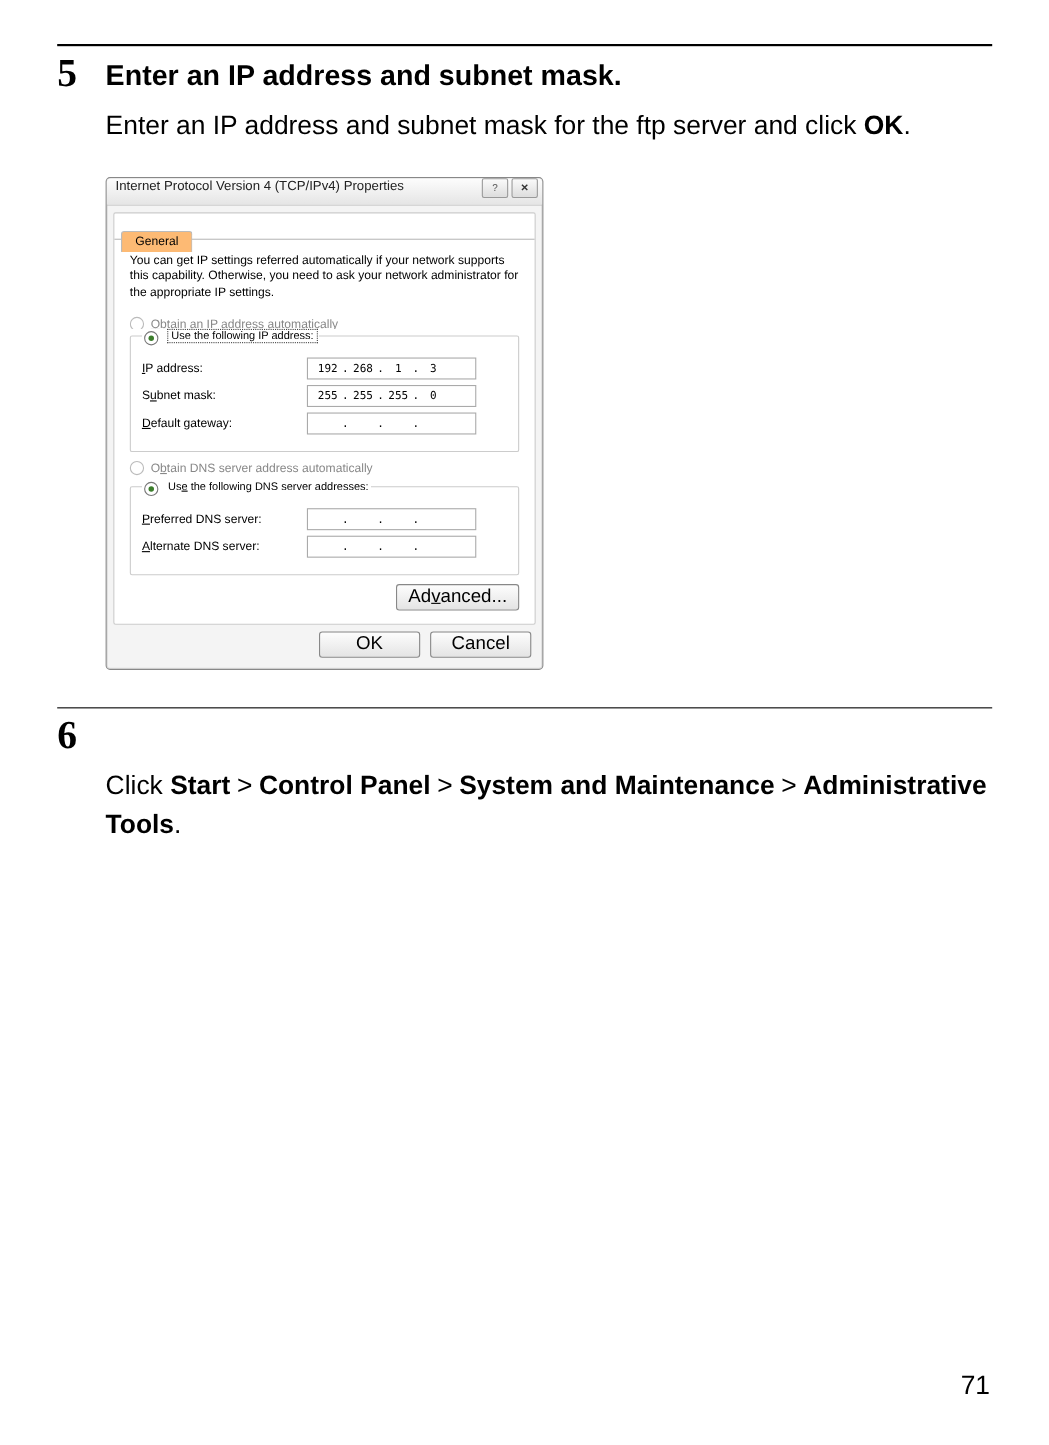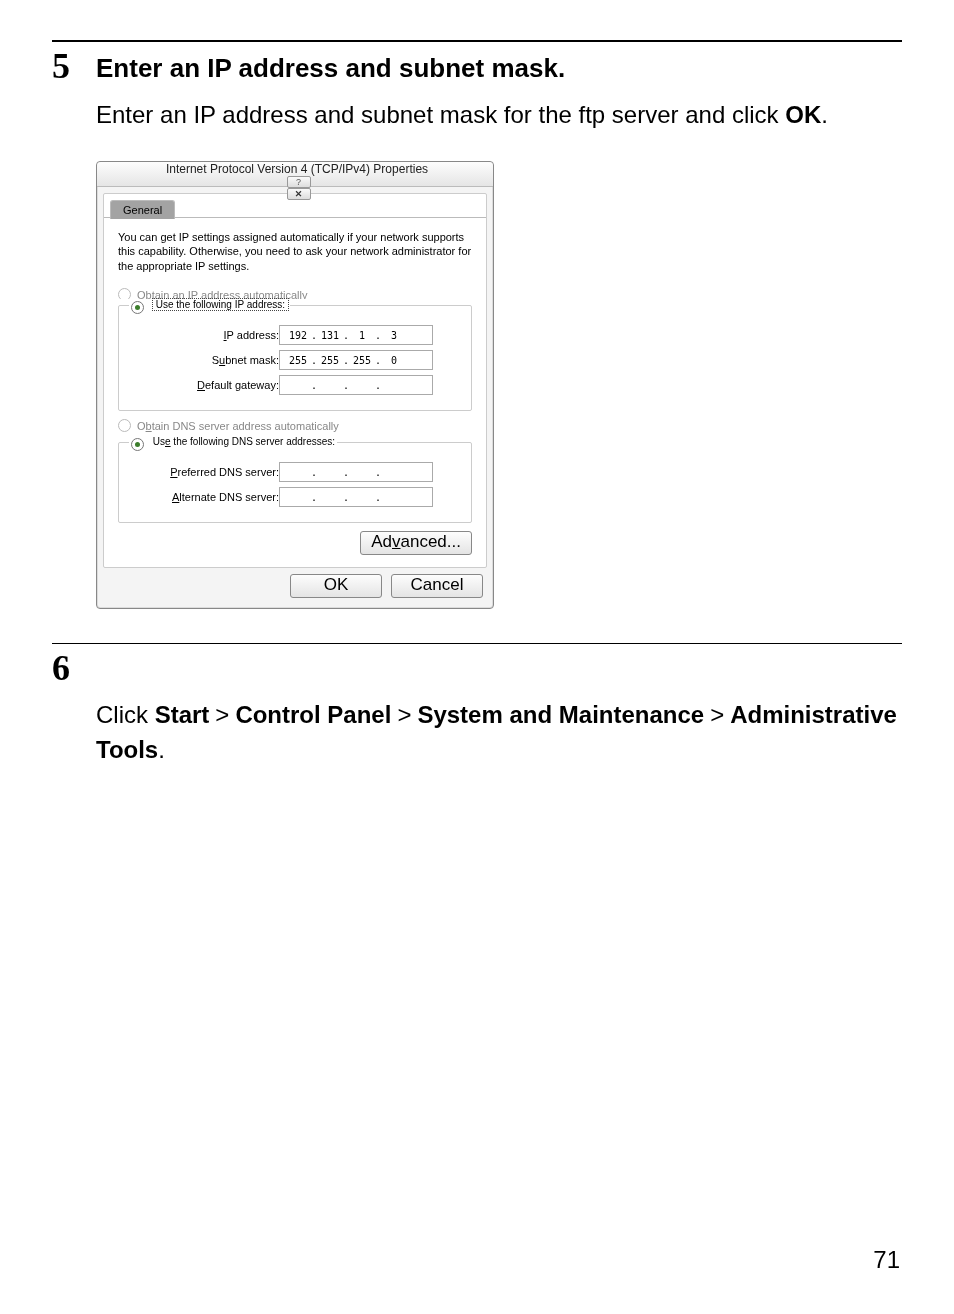--- a/index.html
+++ b/index.html
@@ -8,41 +8,41 @@
   hr.rule-thin{border:none;border-top:1px solid #000;margin:0 0 6px 0;}
   .step{display:flex;align-items:flex-start;margin-bottom:8px;}
   .step-num{font-family:Georgia,"Times New Roman",serif;font-weight:700;font-size:36px;line-height:1;width:44px;flex:0 0 44px;}
   .step-title{font-weight:700;font-size:26px;line-height:1.3;padding-top:4px;}
   .step-body{margin-left:44px;font-size:24px;line-height:1.45;margin-top:12px;margin-bottom:28px;}
   .step-body .b{font-weight:700;}
   .gt{margin:0 6px;}
   .pagenum{position:absolute;right:54px;bottom:40px;font-size:24px;}
   
   .dialog{width:396px;margin-left:44px;margin-bottom:34px;border:1px solid #888;background:#f4f4f4;font-family:"Segoe UI",Tahoma,sans-serif;font-size:11px;border-radius:4px;box-shadow:0 0 0 1px #dcdcdc inset;}
-  .dlg-title{display:flex;align-items:center;height:24px;padding:0 4px 0 8px;background:linear-gradient(#fdfdfd,#e5e5e5);border-bottom:1px solid #bbb;border-radius:4px 4px 0 0;flex-direction:column;}
+  .dlg-title{display:flex;align-items:flex-start;height:24px;padding:0 4px 0 8px;background:linear-gradient(#fdfdfd,#e5e5e5);border-bottom:1px solid #bbb;border-radius:4px 4px 0 0;}
   .dlg-title-text{flex:1;color:#222;font-size:12px;}
   .winbtn{width:22px;height:16px;border:1px solid #999;border-radius:2px;margin-left:3px;background:linear-gradient(#fafafa,#ddd);font-size:9px;display:flex;align-items:center;justify-content:center;color:#555;}
   .winbtn.close{color:#333;font-weight:700;}
   .dlg-body{background:#fff;margin:6px;border:1px solid #ccc;border-radius:2px;padding:0;}
-  .tab{display:inline-block;background:#a3a3a3;border:1px solid #bbb;border-bottom:none;padding:3px 12px;margin-left:6px;position:relative;top:2px;border-radius:3px 3px 0 0;font-size:11px;}
+  .tab{display:inline-block;background:#fdba74;border:1px solid #bbb;border-bottom:none;padding:3px 12px;margin-left:6px;position:relative;top:12px;border-radius:3px 3px 0 0;font-size:11px;}
   .tab-strip{border-bottom:1px solid #bbb;padding-top:4px;}
   .tab-content{padding:12px 14px 12px 14px;}
   .explain{font-size:11px;line-height:1.35;margin-bottom:10px;color:#000;}
   .radio-row{display:flex;align-items:center;margin:4px 0;font-size:11px;}
   .radio{width:11px;height:11px;border:1px solid #777;border-radius:50%;margin-right:6px;display:inline-flex;align-items:center;justify-content:center;background:#fff;}
   .radio.disabled{border-color:#bbb;}
   .radio .dot{width:5px;height:5px;border-radius:50%;background:#3b7d2b;}
   .radio-row.disabled{color:#888;}
   .underline-first::first-letter{text-decoration:underline;}
   fieldset.group{border:1px solid #ccc;border-radius:2px;margin:0 0 8px 0;padding:8px 10px 10px 10px;}
   fieldset.group legend{font-size:10px;padding:0 2px;}
   fieldset.group legend .radio{position:relative;top:2px;}
   .focus-legend{outline:1px dotted #444;padding:0 3px;}
   .field-row{display:flex;align-items:center;margin:5px 0;}
-  .field-label{flex:0 0 150px;font-size:11px;text-align:right;}
+  .field-label{flex:0 0 150px;font-size:11px;}
   .ip-input{flex:0 0 140px;height:18px;border:1px solid #aaa;background:#fff;font-family:Consolas,monospace;font-size:10px;display:flex;align-items:center;padding:0 6px;letter-spacing:0;}
   .ip-input.empty{color:#000;}
   .oct{display:inline-block;width:24px;text-align:center;}
   .dot-sep{display:inline-block;width:8px;text-align:center;}
   .btn{display:inline-block;min-width:70px;height:22px;border:1px solid #888;border-radius:3px;background:linear-gradient(#fdfdfd,#e4e4e4);font-size:17px;text-align:center;line-height:20px;margin-left:6px;padding:0 10px;}
   .btn-row{text-align:right;margin-top:8px;}
   .dlg-footer{text-align:right;padding:0 10px 10px 0;}
   .cut{overflow:hidden;height:15px;}
 </style>
 </head>
@@ -68,21 +68,21 @@
         </span>
       <span class="winbtn close">
           <span>✕</span>
         </span>
     </div>
     <div class="dlg-body">
       <div class="tab-strip">
         <span class="tab">General</span>
       </div>
       <div class="tab-content">
-        <div class="explain">You can get IP settings assigned automatically if your network supports this capability. Otherwise, you need to ask your network administrator for the appropriate IP settings.</div>
+        <div class="explain">You can get IP settings referred automatically if your network supports this capability. Otherwise, you need to ask your network administrator for the appropriate IP settings.</div>
 
         <div class="cut">
           <div class="radio-row disabled">
             <span class="radio disabled"></span>
             <span class="underline-first">Obtain an IP address automatically</span>
           </div>
         </div>
 
         <fieldset class="group">
           <legend>
@@ -90,21 +90,21 @@
                 <span class="dot"></span>
               </span>
             <span class="focus-legend">Use the following IP address:</span>
           </legend>
 
           <div class="field-row">
             <span class="field-label"><span style="text-decoration:underline">I</span><span title="IP address:">P address:</span></span>
             <span class="ip-input">
               <span class="oct">192</span>
                 <span class="dot-sep">.</span>
-                <span class="oct">131</span>
+                <span class="oct">268</span>
                 <span class="dot-sep">.</span>
                 <span class="oct">1</span>
                 <span class="dot-sep">.</span>
                 <span class="oct">3</span>
             </span>
           </div>
 
           <div class="field-row">
             <span class="field-label">S<span style="text-decoration:underline">u</span>bnet mask:</span>
             <span class="ip-input">

